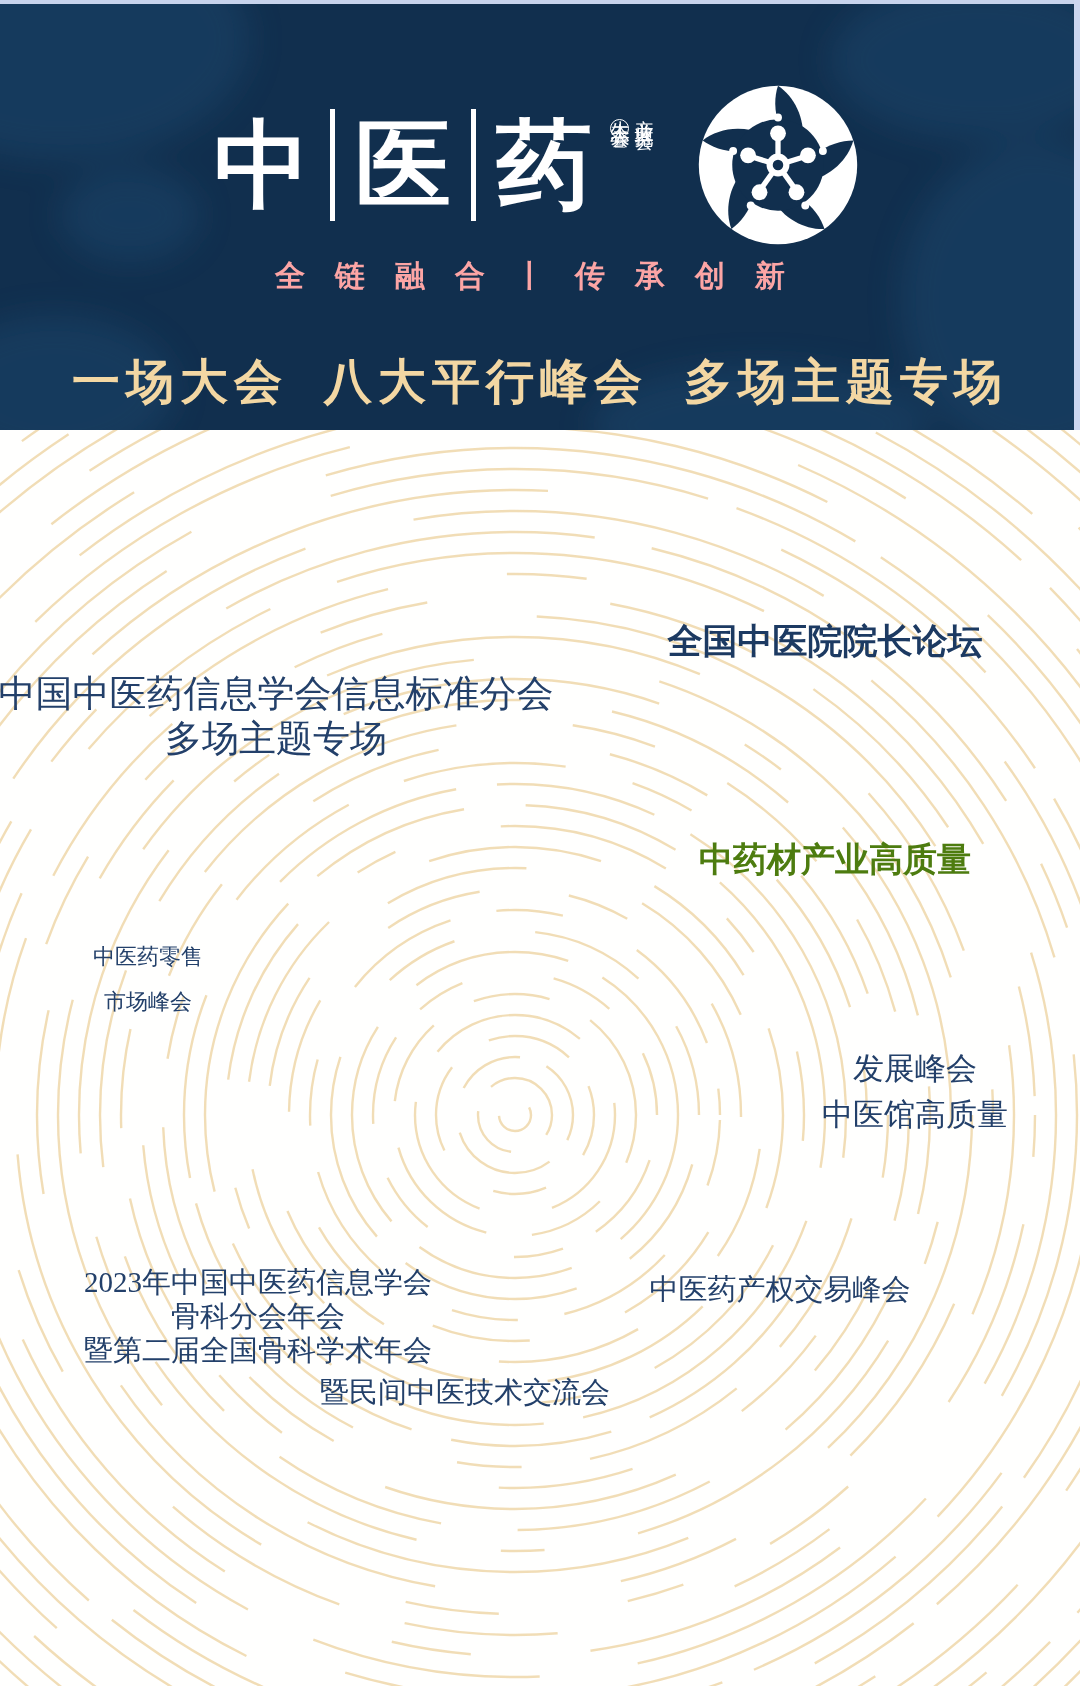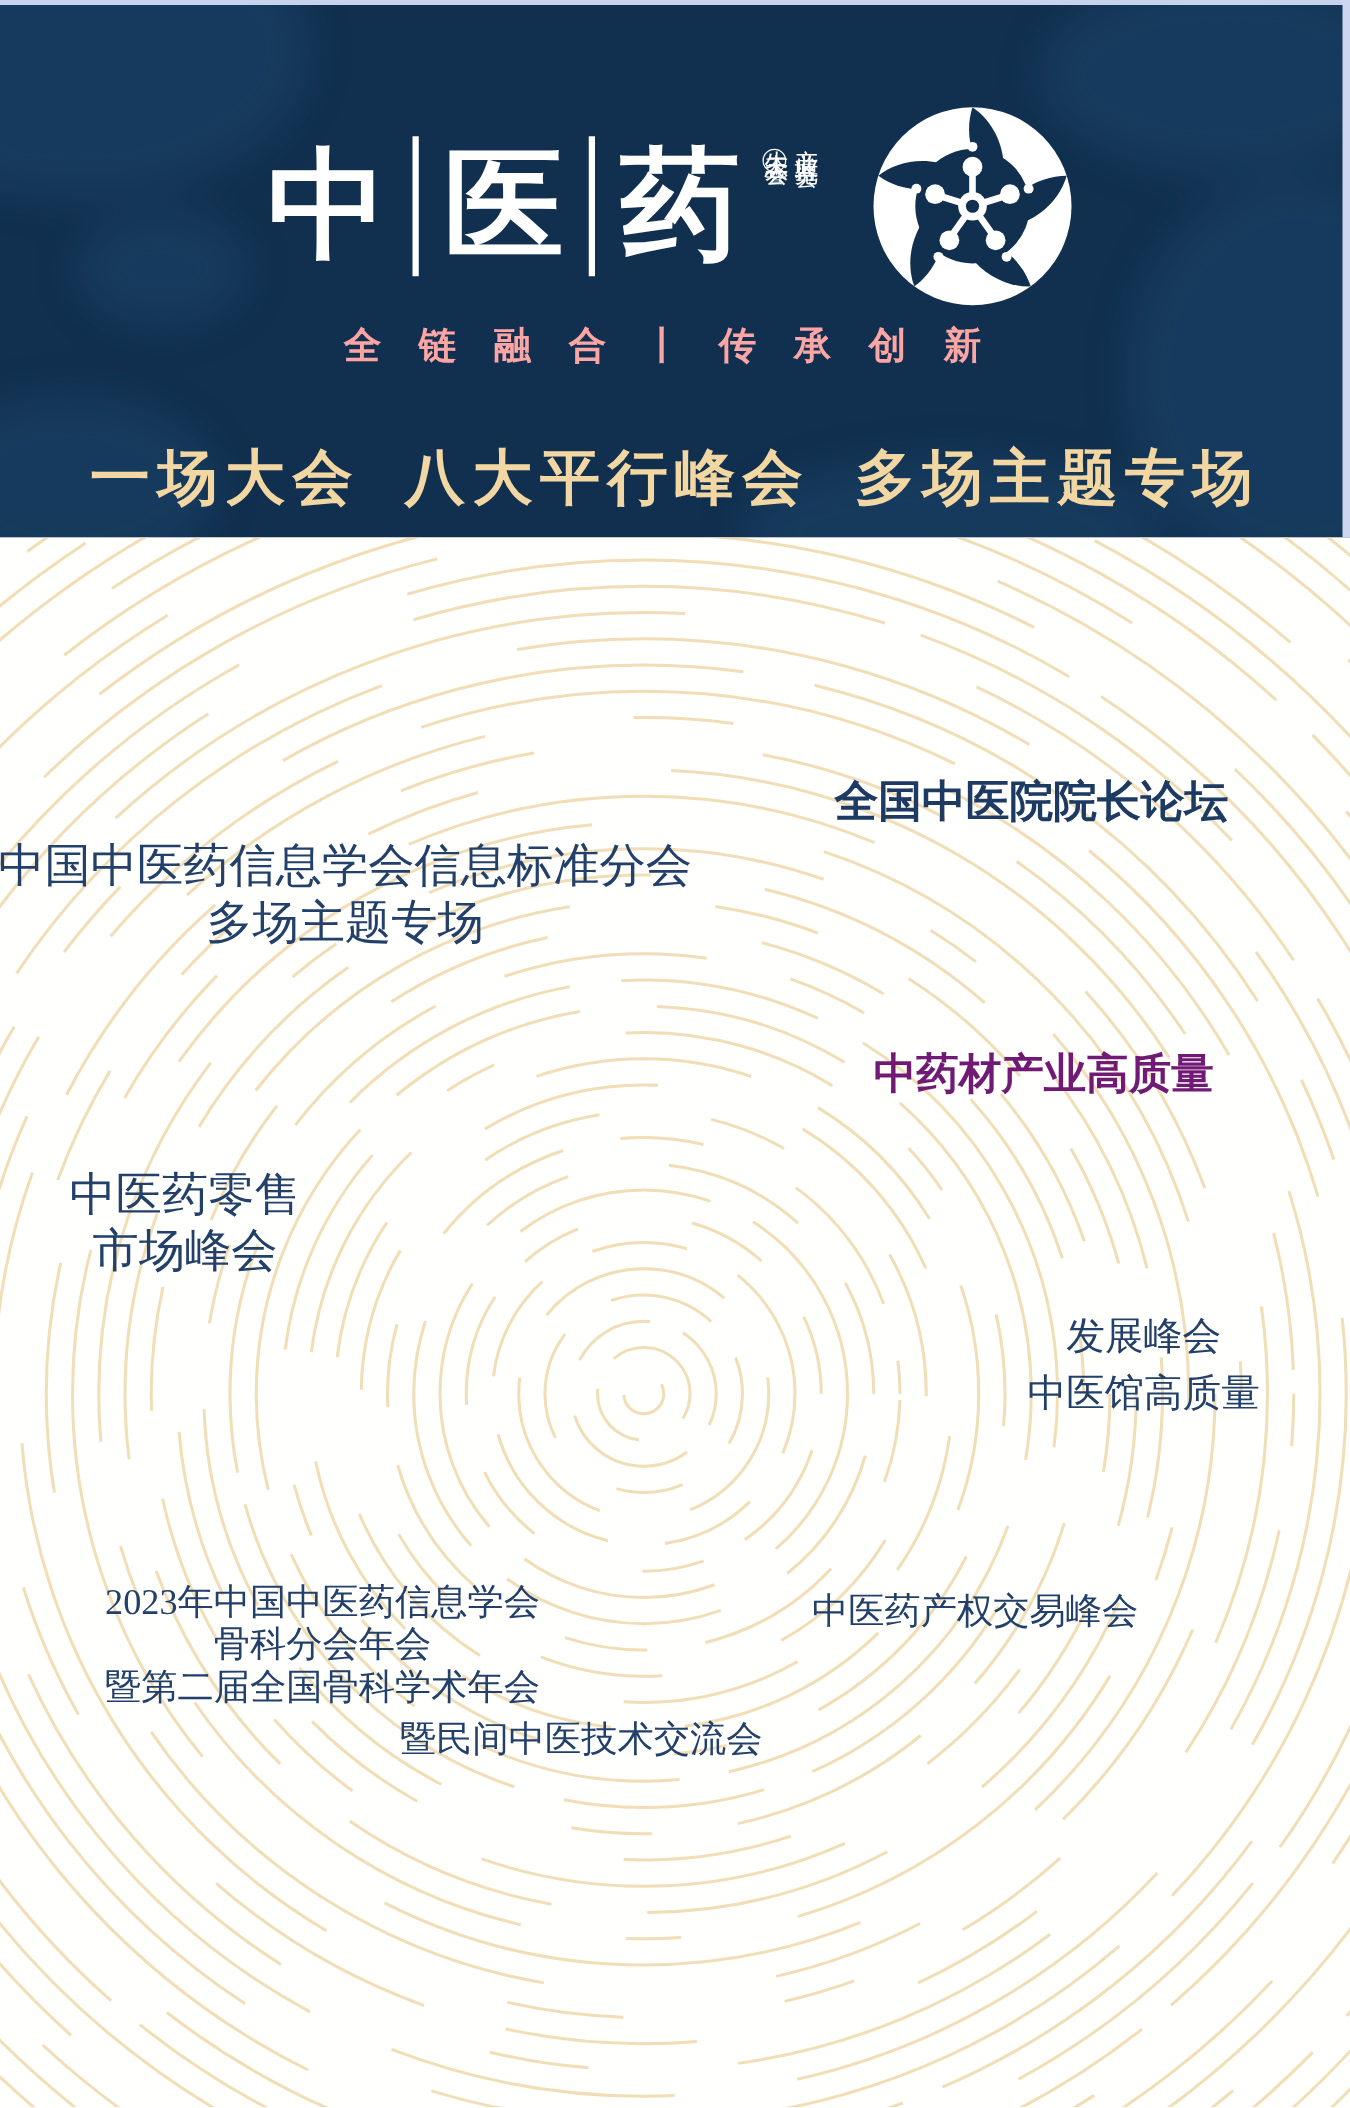--- a/index.html
+++ b/index.html
@@ -50,22 +50,22 @@
   #arcs circle{fill:none;stroke:#f0d9ae;stroke-width:2.4;opacity:.9;}
   .center-title{
     position:absolute;left:538px;top:587px;transform:translateX(-50%);
     color:#1c3a62;font-size:60px;font-weight:700;line-height:70px;
     text-align:center;white-space:nowrap;
   }
   .event{position:absolute;transform:translateX(-50%);text-align:center;color:#23406a;white-space:nowrap;}
   .event div{white-space:nowrap;}
   .ev-0{left:825px;top:169px;font-size:35px;font-weight:700;color:#1c3a62;line-height:46px;margin-top:20px;}
   .ev-1{left:276px;top:227px;font-size:37px;line-height:45px;margin-top:14px;}
-  .ev-2{left:835px;top:407px;font-size:34px;font-weight:700;color:#701a75;line-height:45px;}
-  .ev-3{left:148px;top:504px;font-size:37px;line-height:45px;}
+  .ev-2{left:835px;top:407px;font-size:34px;font-weight:700;color:#4d7c0f;line-height:45px;}
+  .ev-3{left:148px;top:504px;font-size:22px;line-height:45px;}
   .ev-4{left:915px;top:616px;font-size:31px;line-height:46px;}
   .ev-5{left:258px;top:835px;font-size:29px;line-height:34px;}
   .ev-6{left:780px;top:843px;font-size:29px;line-height:32px;}
   .ev-7{left:465px;top:942px;font-size:29px;line-height:40px;}
 </style>
 </head>
 <body>
 
 <div class="header">
   <svg class="header-blobs" width="1080" height="430" viewBox="0 0 1080 430">

